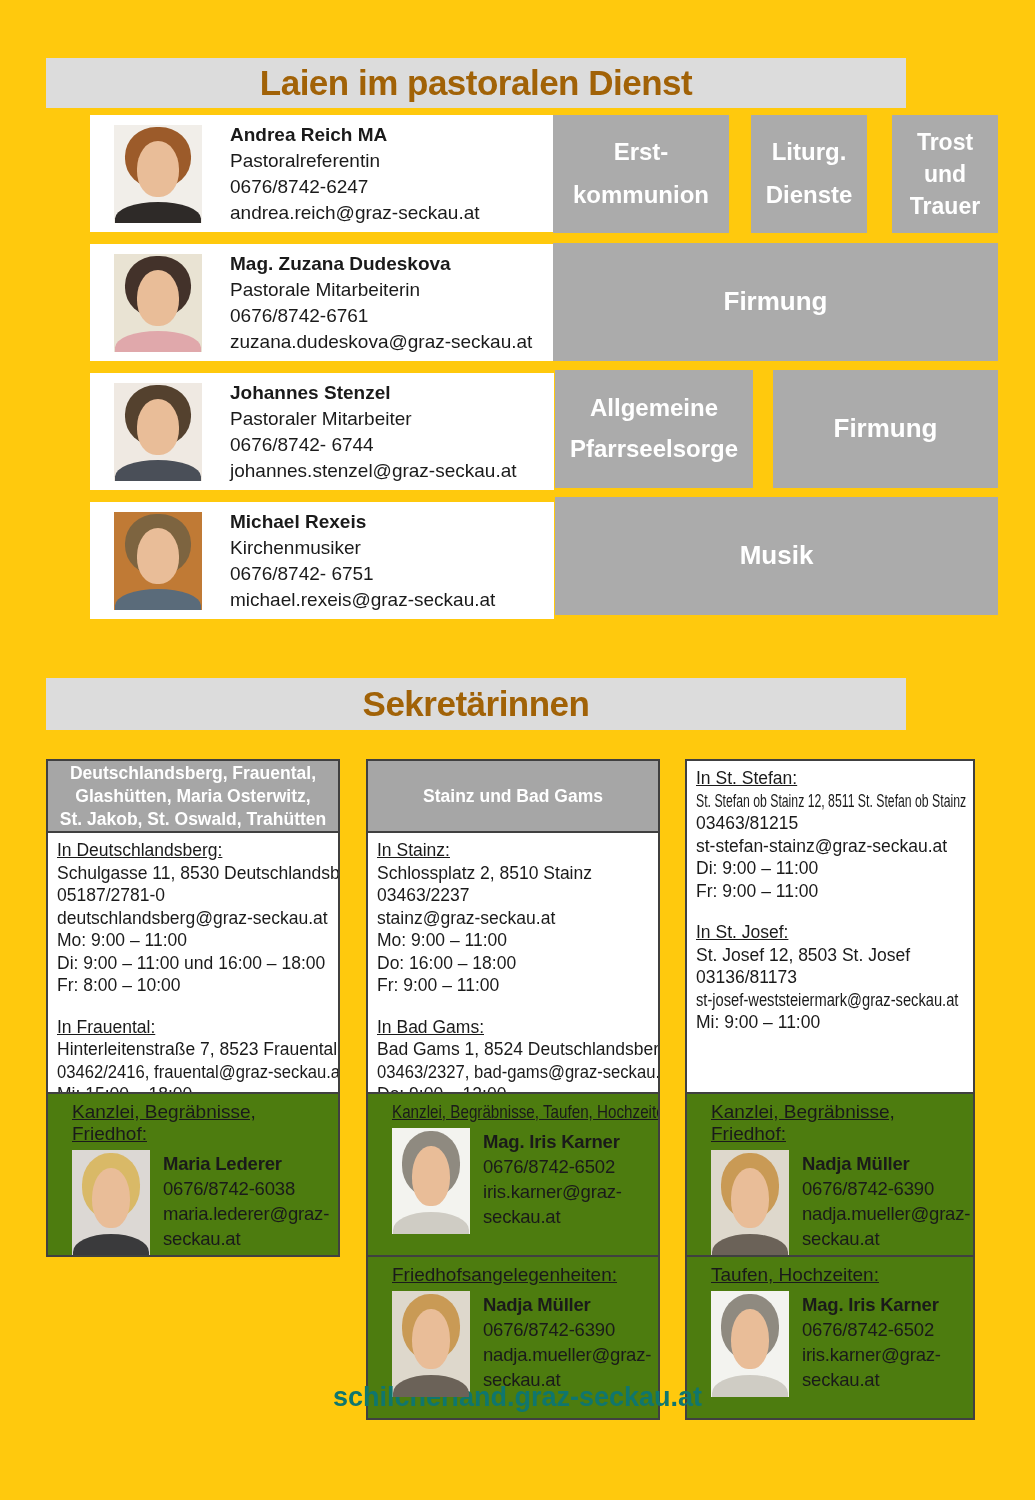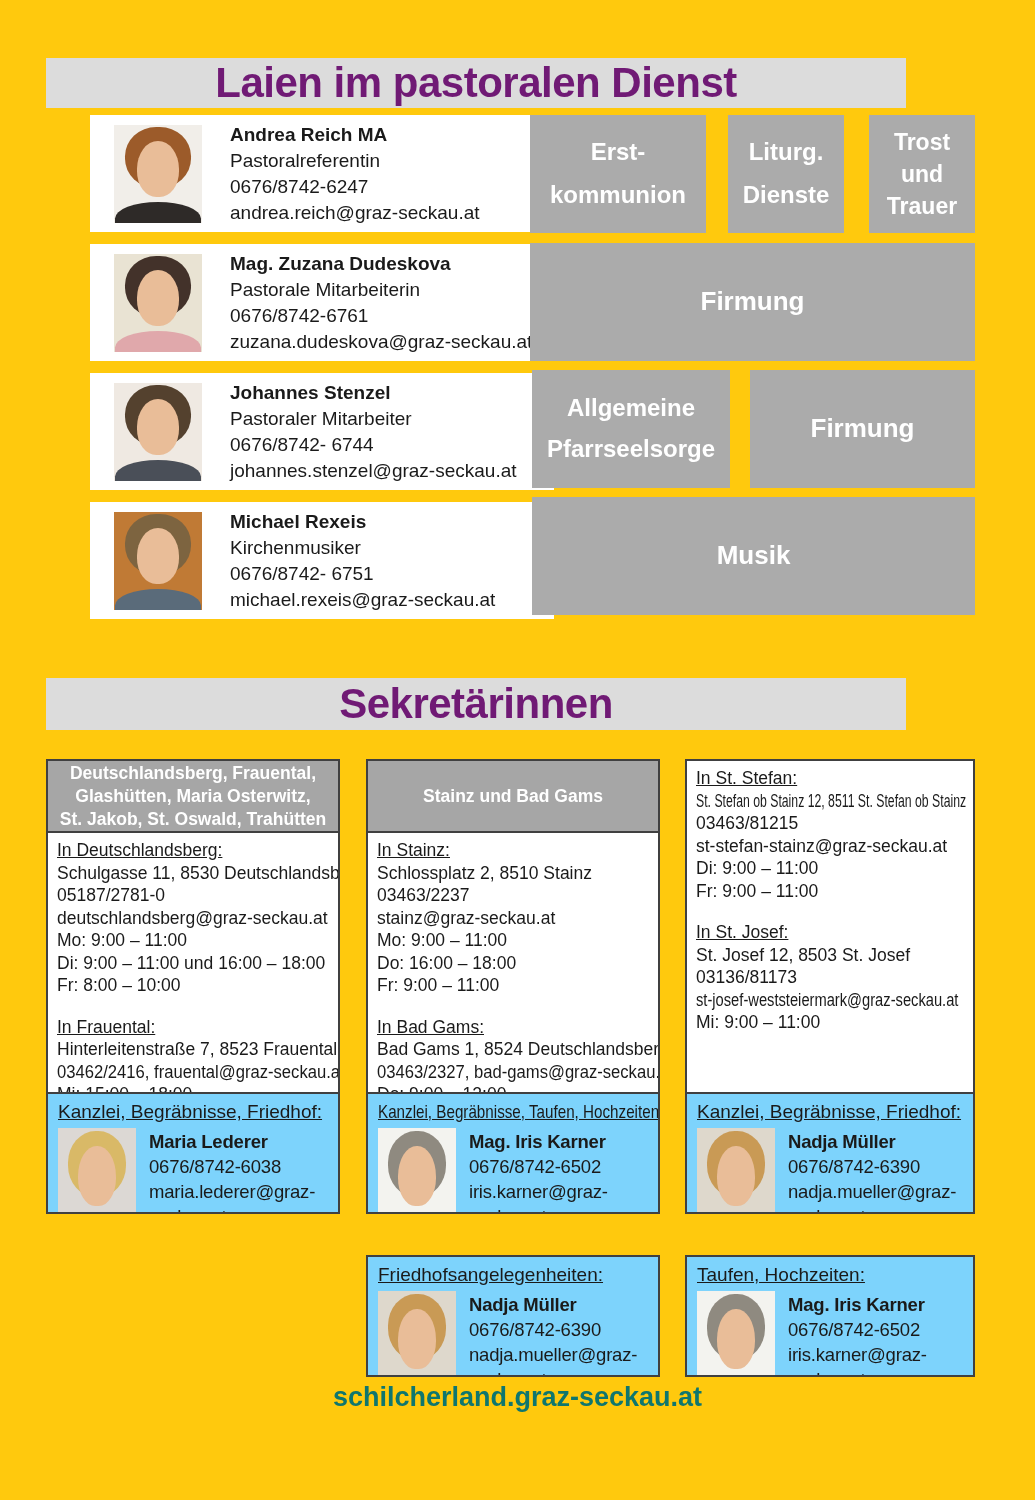--- a/index.html
+++ b/index.html
@@ -9,21 +9,21 @@
     background:#FFC90D;
     font-family:"Liberation Sans", sans-serif;
     color:#1a1a1a;
     overflow:hidden;
   }
   
   .section-bar{
     position:absolute;left:46px;width:860px;
     background:#DCDCDC;
     display:flex;align-items:center;justify-content:center;
-    font-weight:700;font-size:42px;color:#701a75;
+    font-weight:700;font-size:35px;color:#a16207;
     letter-spacing:-.5px;
   }
   .bar-laien{top:58px;height:50px;}
   .bar-sek{top:678px;height:52px;}
 
   
   .people-stack{
     position:absolute;left:46px;top:115px;width:464px;
     display:flex;flex-direction:column;gap:12px;margin-left:44px;
   }
@@ -49,21 +49,21 @@
   .p-iris    {--bg:#f3f3ef;--hair:#8f8a80;--shirt:#cfccc4;}
   .p-nadja   {--bg:#ded8cc;--hair:#c99a55;--shirt:#6b6258;}
   .p-sabrina {--bg:#f1ece4;--hair:#352a22;--shirt:#f5f3ef;}
 
   
   .services{position:absolute;left:530px;top:115px;width:445px;height:500px;}
   .service{
     position:absolute;background:#ABABAB;color:#fff;
     display:flex;align-items:center;justify-content:center;
     text-align:center;font-weight:700;font-size:24px;line-height:1.78;
-    white-space:pre-line;box-sizing:border-box;
+    white-space:pre-line;box-sizing:border-box;margin-left:23px;
   }
   .service.single{font-size:26px;line-height:1.2;}
   .svc0{left:0;top:0;width:176px;height:118px;}
   .svc1{left:198px;top:0;width:116px;height:118px;}
   .svc2{left:339px;top:0;width:106px;height:118px;font-size:23px;line-height:1.4;}
   .svc3{left:0;top:128px;width:445px;height:118px;}
   .svc4{left:2px;top:255px;width:198px;height:118px;line-height:1.7;}
   .svc5{left:220px;top:255px;width:225px;height:118px;}
   .svc6{left:2px;top:382px;width:443px;height:118px;}
 
@@ -89,23 +89,23 @@
   .line{white-space:nowrap;}
 
   
   .cond95{display:inline-block;transform:scaleX(.95);transform-origin:0 50%;white-space:nowrap;}
   .cond85{display:inline-block;transform:scaleX(.84);transform-origin:0 50%;white-space:nowrap;}
   .cond80{display:inline-block;transform:scaleX(.80);transform-origin:0 50%;white-space:nowrap;}
   .cond70{display:inline-block;transform:scaleX(.70);transform-origin:0 50%;white-space:nowrap;}
 
   
   .contact-card{
-    position:absolute;width:294px;height:122px;
-    background:#7dd3fc;border:2px solid #404040;box-sizing:border-box;
-    padding:7px 10px;overflow:hidden;
+    position:absolute;width:294px;height:165px;
+    background:#4d7c0f;border:2px solid #404040;box-sizing:border-box;
+    padding:7px 24px;overflow:hidden;
   }
   .contact-card.narrow{width:290px;}
   .row1{top:1092px;} .row2{top:1255px;}
   .cc1{left:46px;} .cc2{left:366px;} .cc3{left:685px;}
   .contact-heading{font-size:19px;margin-bottom:5px;}
   .contact-heading span{text-decoration:underline;}
   .contact-body{display:flex;gap:13px;}
   .contact-photo{width:78px;height:106px;}
   .contact-text{font-size:18.5px;line-height:25px;padding-top:1px;letter-spacing:-.2px;}
   .contact-name{font-weight:700;}

